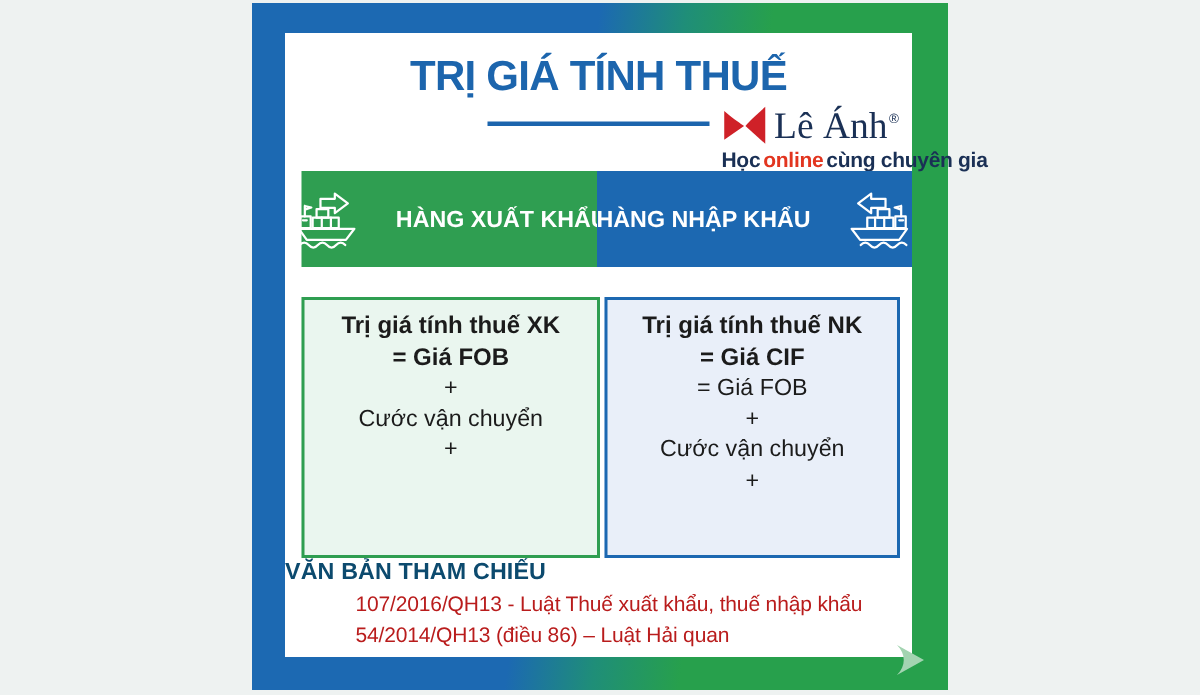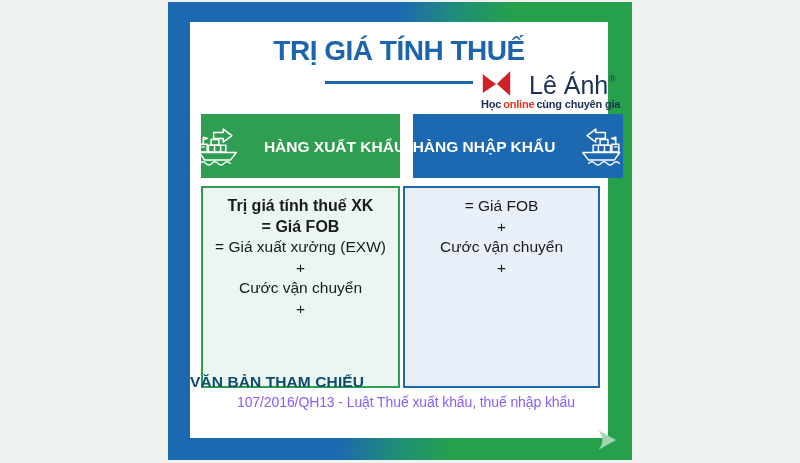--- a/index.html
+++ b/index.html
@@ -15,46 +15,46 @@
     background:linear-gradient(98deg,var(--frame-blue) 44%,#1f8e78 55%,var(--frame-green) 66%);}
   .card{position:absolute;left:22px;top:20px;width:418px;height:416px;background:#ffffff;}
 
   .title{position:absolute;left:0;top:13px;width:418px;text-align:center;
     font-size:28px;font-weight:700;letter-spacing:-.5px;color:var(--title-blue);}
   .title-underline{position:absolute;left:135px;top:59px;width:148px;height:3px;background:var(--title-blue);}
 
   .logo{position:absolute;left:291px;top:48px;width:122px;}
   .logo-row{display:flex;align-items:flex-end;}
   .logo-mark{width:31px;height:28px;flex:0 0 auto;}
-  .logo-text{font-family:Liberation Sans, sans-serif;font-size:25px;line-height:26px;
-    color:var(--brand-navy);margin-left:17px;white-space:nowrap;}
+  .logo-text{font-family:Liberation Serif, serif;font-size:25px;line-height:26px;
+    color:var(--brand-navy);margin-left:4px;white-space:nowrap;}
   .logo-reg{font-size:9px;color:var(--brand-navy);margin-left:1px;margin-bottom:14px;}
-  .logo-tagline{margin-top:0;font-size:11px;font-weight:700;color:var(--brand-navy);
+  .logo-tagline{margin-top:0;font-size:14px;font-weight:700;color:var(--brand-navy);
     white-space:nowrap;letter-spacing:-.2px;}
   .logo-tagline .online{color:var(--online-red);}
   .logo-tagline span{margin-right:2px;}
 
   .col-header{position:absolute;top:92px;height:64px;display:flex;align-items:center;
     justify-content:center;gap:24px;color:#fff;}
   .col-header.export{left:11px;width:199px;background:var(--export-accent);}
-  .col-header.import{left:223px;width:210px;background:var(--import-accent);}
+  .col-header.import{left:208px;width:210px;background:var(--import-accent);}
   .col-header .htext{text-align:center;font-size:15.5px;font-weight:700;line-height:19px;white-space:nowrap;}
   .ship-icon{width:44px;height:40px;flex:0 0 auto;}
   .ship-icon.mirrored{transform:scaleX(-1);}
 
-  .col-body{position:absolute;top:164px;height:202px;padding-top:8px;text-align:center;
+  .col-body{position:absolute;top:176px;height:174px;padding-top:8px;text-align:center;
     font-size:15.5px;line-height:20.6px;color:var(--text-dark);}
   .col-body.export{left:11px;width:199px;background:var(--export-body-bg);border:2px solid var(--export-accent);}
   .col-body.import{left:213px;width:197px;background:var(--import-body-bg);border:2px solid var(--import-accent);}
   .formula-line.bold{font-weight:700;font-size:16px;}
 
   .refs-heading{position:absolute;left:0;top:351px;width:418px;text-align:left;
     font-size:15.5px;font-weight:700;color:#0c4a6e;letter-spacing:.1px;}
   .refs-list{position:absolute;left:47px;top:370px;font-size:14px;line-height:20.5px;
-    color:#8b5cf6;text-align:left;letter-spacing:-.1px;}
+    color:#b91c1c;text-align:left;letter-spacing:-.1px;}
 
   .corner-arrow{position:absolute;left:407px;top:407px;width:20px;height:22px;}
 </style>
 </head>
 <body>
 
 <div class="canvas">
   <div class="frame">
     <div class="card">
 
@@ -103,36 +103,38 @@
           <rect x="14" y="22" width="20" height="8"></rect>
           <path d="M21 22 v8 M28 22 v8"></path>
           <path d="M3.5 30.5 H46 L39.5 39 H9.5 Z"></path>
           <path d="M4 43 c2.2 -2.6 4.8 -2.6 7 0 c2.2 2.6 4.8 2.6 7 0 c2.2 -2.6 4.8 -2.6 7 0 c2.2 2.6 4.8 2.6 7 0 c2.2 -2.6 4.8 -2.6 7 0"></path>
         </svg>
       </div>
 
       <div class="col-body export">
           <div class="formula-line bold">Trị giá tính thuế XK</div>
           <div class="formula-line bold">= Giá FOB</div>
-          <div class="formula-line">= Giá xuất xưởng (EXW)</div>
           <div class="formula-line">+</div>
           <div class="formula-line">Cước vận chuyển</div>
           <div class="formula-line">+</div>
         </div>
 
       <div class="col-body import">
+          <div class="formula-line bold">Trị giá tính thuế NK</div>
+          <div class="formula-line bold">= Giá CIF</div>
           <div class="formula-line">= Giá FOB</div>
           <div class="formula-line">+</div>
           <div class="formula-line">Cước vận chuyển</div>
           <div class="formula-line">+</div>
         </div>
 
       <div class="refs-heading">VĂN BẢN THAM CHIẾU</div>
       <div class="refs-list">
           <div class="ref-line bold">107/2016/QH13 - Luật Thuế xuất khẩu, thuế nhập khẩu</div>
+          <div class="ref-line bold">54/2014/QH13 (điều 86) – Luật Hải quan</div>
         </div>
 
       <svg class="corner-arrow" viewBox="0 0 20 22">
         <path d="M1 1 C7 7 7 15 1 21 L19 11 Z" fill="var(--arrow-pale)"></path>
       </svg>
 
     </div>
   </div>
 </div>
 

